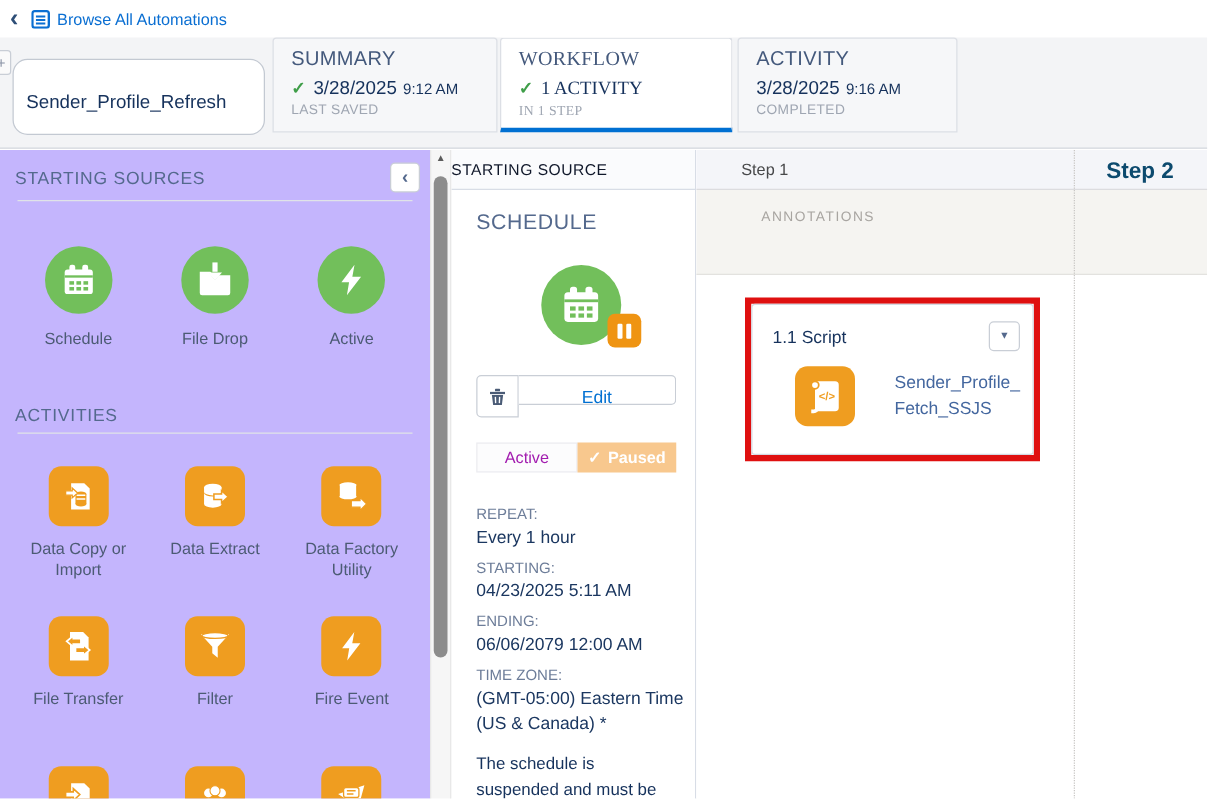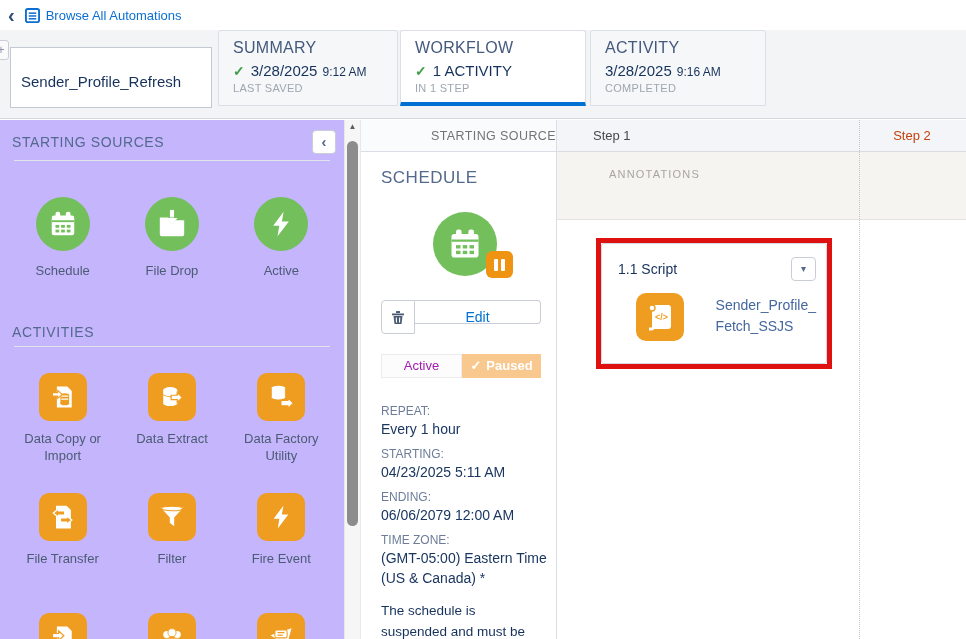--- a/index.html
+++ b/index.html
@@ -9,31 +9,31 @@
     font-family:"Liberation Sans", sans-serif; background:#fff; color:#16325c;
   }
   
   .topbar { position:absolute; left:0; top:0; width:966px; height:30px; background:#fff; display:flex; align-items:center; padding-left:8px; }
   .back-chev { font-size:20px; font-weight:bold; color:#2e4e77; line-height:1; margin-right:10px; cursor:pointer; }
   .list-ic { width:15px; height:15px; margin-right:6px; }
   .browse-link { font-size:13px; color:#0b6fd2; cursor:pointer; }
   
   .band { position:absolute; left:0; top:30px; width:966px; height:89px; background:#f3f4f6; border-bottom:1px solid #d4d7dd; }
   .plus-stub { position:absolute; left:-7px; top:10px; width:16px; height:20px; background:#fafafa; border:1px solid #c9ced6; border-radius:3px; font-size:12px; color:#8a93a5; text-align:center; line-height:18px; }
-  .name-box { position:absolute; left:10px; top:17px; width:202px; height:61px; background:#fff; border:1px solid #c3c9d2; border-radius:0; font-family:"Liberation Sans",sans-serif; font-size:15px; color:#16325c; padding:8px 10px 0 10px; vertical-align:top; }
+  .name-box { position:absolute; left:10px; top:17px; width:202px; height:61px; background:#fff; border:1px solid #c3c9d2; border-radius:12px; font-family:"Liberation Sans",sans-serif; font-size:15px; color:#16325c; padding:8px 10px 0 10px; vertical-align:top; }
   input.name-box { outline:none; }
   .tabcard { position:absolute; top:0; height:76px; background:#f6f7f9; border:1px solid #dcdfe5; border-radius:3px 3px 0 0; padding:8px 14px; cursor:pointer; }
   .tabcard.active { background:#fff; border-bottom:4px solid #0070d2; }
   .tab-title { font-size:16px; color:#44597c; letter-spacing:0.3px; margin-bottom:5px; }
   .tab-status { font-size:15px; color:#16325c; display:flex; align-items:baseline; }
   .tab-status .chk { color:#3f9e49; font-weight:bold; margin-right:6px; font-size:14px; }
   .tab-status .tm { font-size:12px; margin-left:5px; }
   .tab-sub { font-size:11px; color:#9fa6b2; margin-top:3px; letter-spacing:0.3px; }
   .tab-summary { left:218px; width:180px; }
-  .tab-workflow { left:400px; width:186px; }
+  .tab-workflow { left:400px; width:186px;font-family:Liberation Serif, serif; }
   .tab-activity { left:590px; width:176px; }
   
   .main { position:absolute; left:0; top:120px; width:966px; height:519px; display:flex; }
   
   .sidebar { width:344px; height:519px; background:#c4b5fd; overflow:hidden; }
   .side-head { display:flex; justify-content:space-between; align-items:center; padding:10px 8px 4px 12px; }
   .side-head-title { font-size:14px; color:#54698d; letter-spacing:0.6px; }
   .collapse-btn { width:24px; height:24px; border:1px solid #c9ced6; border-radius:4px; background:#fff; color:#54698d; font-size:15px; font-weight:bold; text-align:center; line-height:21px; cursor:pointer; }
   .divider { border-bottom:1px solid #e0e3e8; margin:2px 14px 0 14px; }
   .grid3 { display:grid; grid-template-columns:repeat(3,1fr); justify-items:center; padding:0 8px; }
@@ -43,21 +43,21 @@
   .item-label { margin-top:12px; font-size:13px; color:#4c5b74; line-height:1.3; max-width:100px; }
   .act-item { margin-top:26px; text-align:center; cursor:pointer; }
   .act-item .item-label { margin-top:10px; min-height:36px; }
   .acts-title { margin-top:34px; }
   
   .vscroll { width:17px; height:519px; background:#f6f6f6; border-left:1px solid #e8e8e8; border-right:1px solid #e8e8e8; position:relative; }
   .vscroll .up { position:absolute; top:2px; left:0; width:100%; text-align:center; font-size:8px; color:#5b5b5b; }
   .vscroll .thumb { position:absolute; left:2px; top:21px; width:11px; height:385px; background:#8c8c8c; border-radius:6px; }
   
   .midpanel { width:196px; height:519px; background:#fff; border-right:1px solid #d8dde6; overflow:hidden; }
-  .mid-head { height:32px; background:#fafbfd; border-bottom:1px solid #d8dde6; text-align:right; line-height:32px; font-size:12.5px; color:#737373; letter-spacing:0.4px; }
+  .mid-head { height:32px; background:#fafbfd; border-bottom:1px solid #d8dde6; text-align:left; line-height:32px; font-size:12.5px; color:#0f172a; letter-spacing:0.4px; }
   .mid-body { padding:16px 8px 10px 20px; }
   .sched-title { font-size:17px; color:#54698d; letter-spacing:0.5px; }
   .sched-icwrap { position:relative; width:64px; margin:24px auto 0 auto; }
   .sched-circle { width:64px; height:64px; border-radius:50%; background:#72bf5b; display:flex; align-items:center; justify-content:center; }
   .pause-badge { position:absolute; right:-16px; bottom:-2px; width:27px; height:27px; border-radius:6px; background:#ef9412; display:flex; align-items:center; justify-content:center; gap:3px; }
   .pause-badge i { display:block; width:4px; height:12px; background:#fff; border-radius:1px; }
   .btnrow { display:flex; margin-top:24px; width:160px; }
   .trash-btn { width:34px; height:34px; border:1px solid #c9ced6; border-radius:4px 0 0 4px; background:#fff; display:flex; align-items:center; justify-content:center; cursor:pointer; }
   .edit-btn { flex:1; height:24px; border:1px solid #c9ced6; border-left:none; border-radius:0 4px 4px 0; background:#fff; color:#0070d2; font-size:14px; text-align:center; line-height:32px; cursor:pointer; }
   .toggle { display:flex; margin-top:20px; width:160px; height:24px; }
@@ -67,21 +67,21 @@
   .fields { margin-top:25px; }
   .fld { margin-bottom:7px; }
   .fld-label { font-size:12px; color:#6d7d99; line-height:16px; }
   .fld-value { font-size:14px; color:#1b3760; line-height:20px; }
   .sched-note { margin-top:12px; font-size:13.5px; color:#16325c; line-height:21px; padding-right:6px; }
   
   .canvas { flex:1; position:relative; background:#fff; overflow:hidden; }
   .dotline { position:absolute; left:302px; top:0; bottom:0; border-left:1px dotted #c8c6c4; }
   .step-head { position:relative; height:32px; background:#f4f5f9; border-bottom:1px solid #dcdcdf; }
   .step1 { position:absolute; left:36px; top:0; line-height:32px; font-size:13px; color:#47484a; }
-  .step2 { position:absolute; left:302px; width:106px; top:0; line-height:32px; font-size:13px; color:#c2410c; text-align:center; }
+  .step2 { position:absolute; left:302px; width:106px; top:0; line-height:32px; font-size:18px; color:#0c4a6e; text-align:center;font-weight:bold; }
   .anno-band { position:absolute; left:0; right:0; top:32px; height:68px; background:#f5f4f1; border-bottom:1px solid #e3e2df; padding:12px 0 0 52px; }
   .anno-label { font-size:11px; color:#a8a5a1; letter-spacing:1.2px; }
   .red-rect { position:absolute; left:39px; top:118px; width:236px; height:131px; border:5px solid #df1010; background:#fff; }
   .act-card { width:100%; height:100%; background:#fff; border:1px solid #d4d9e2; border-radius:3px; padding:13px 10px 10px 16px; }
   .card-head { display:flex; justify-content:space-between; align-items:flex-start; }
   .card-title { font-size:14px; color:#16325c; padding-top:4px; }
   .dd-btn { width:25px; height:24px; border:1px solid #c9ced6; border-radius:4px; background:#fff; color:#54698d; font-size:10px; text-align:center; line-height:22px; cursor:pointer; }
   .card-body { display:flex; margin-top:12px; }
   .card-name { margin-left:13px; font-size:14px; color:#44679f; line-height:21px; padding-top:2px; }
 </style>

